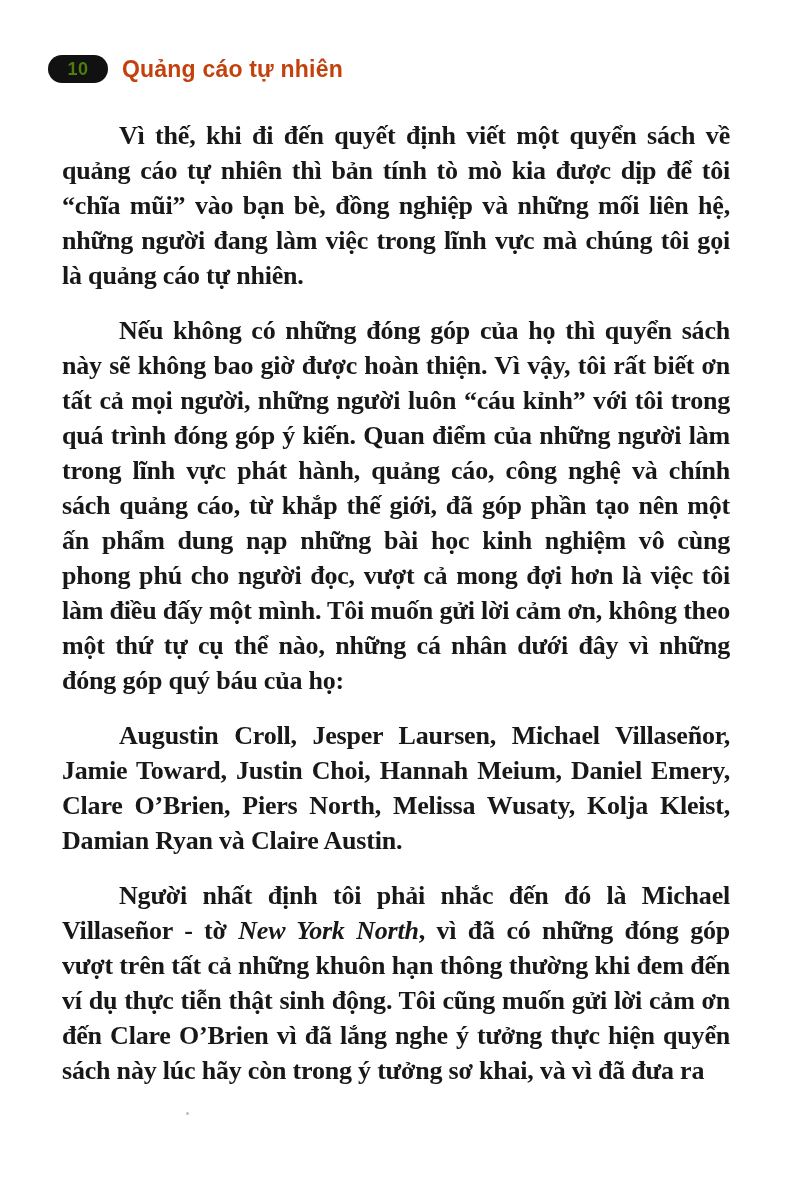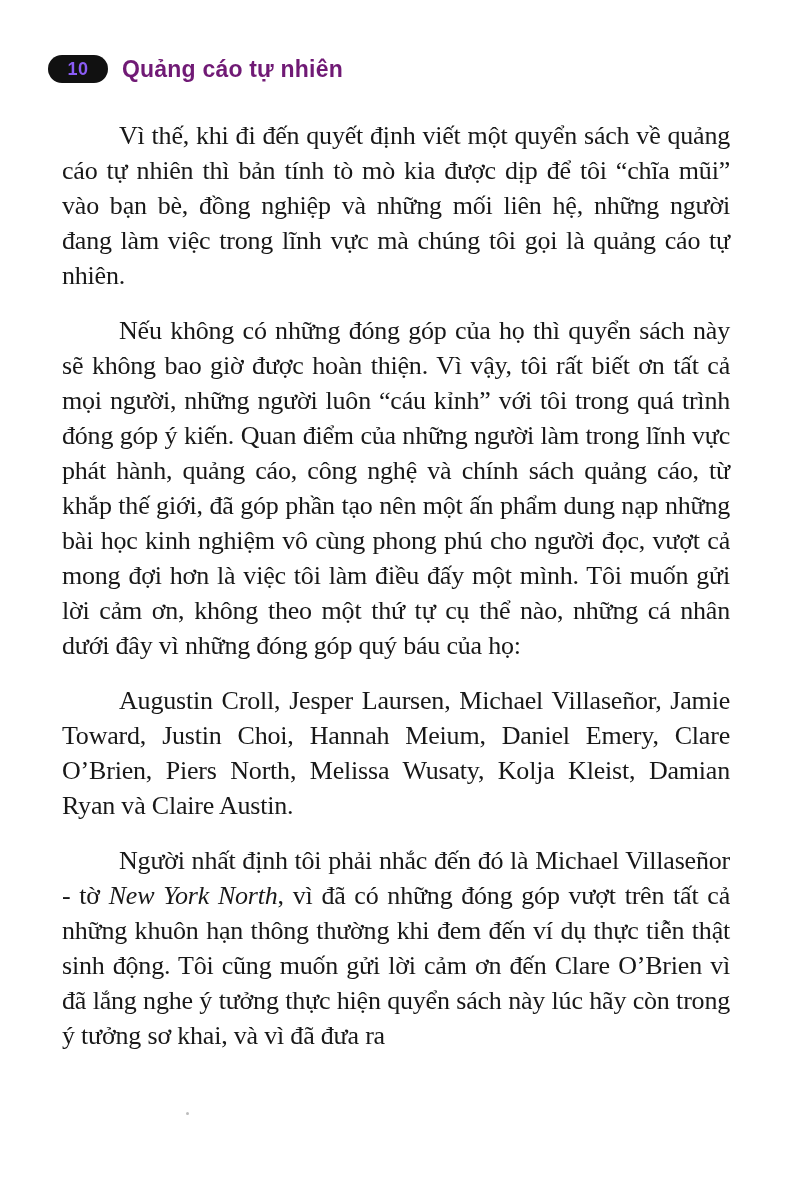--- a/index.html
+++ b/index.html
@@ -26,45 +26,46 @@
     font-weight: 700;
   }
   .page-number-badge {
     display: inline-flex;
     align-items: center;
     justify-content: center;
     min-width: 60px;
     height: 28px;
     box-sizing: border-box;
     background: #111111;
-    color: #8b5cf6;
+    color: #4d7c0f;
     border-radius: 14px;
     font-size: 18px;
     letter-spacing: 0.5px;
   }
   .running-title {
     margin-left: 14px;
     font-size: 23px;
-    color: #701a75;
+    color: #c2410c;
     letter-spacing: 0.2px;
   }
   .page-body {
     position: absolute;
     top: 118px;
     left: 62px;
     width: 668px;
     font-size: 26px;
     line-height: 35px;
     text-align: justify;
     letter-spacing: -0.2px;
     hyphens: none;
   }
   .para {
     margin: 0 0 20px 0;
     text-indent: 57px;
+    font-weight: bold;
   }
   .para em {
     font-style: italic;
   }
   .scan-dot {
     position: absolute;
     left: 186px;
     top: 1112px;
     width: 3px;
     height: 3px;

